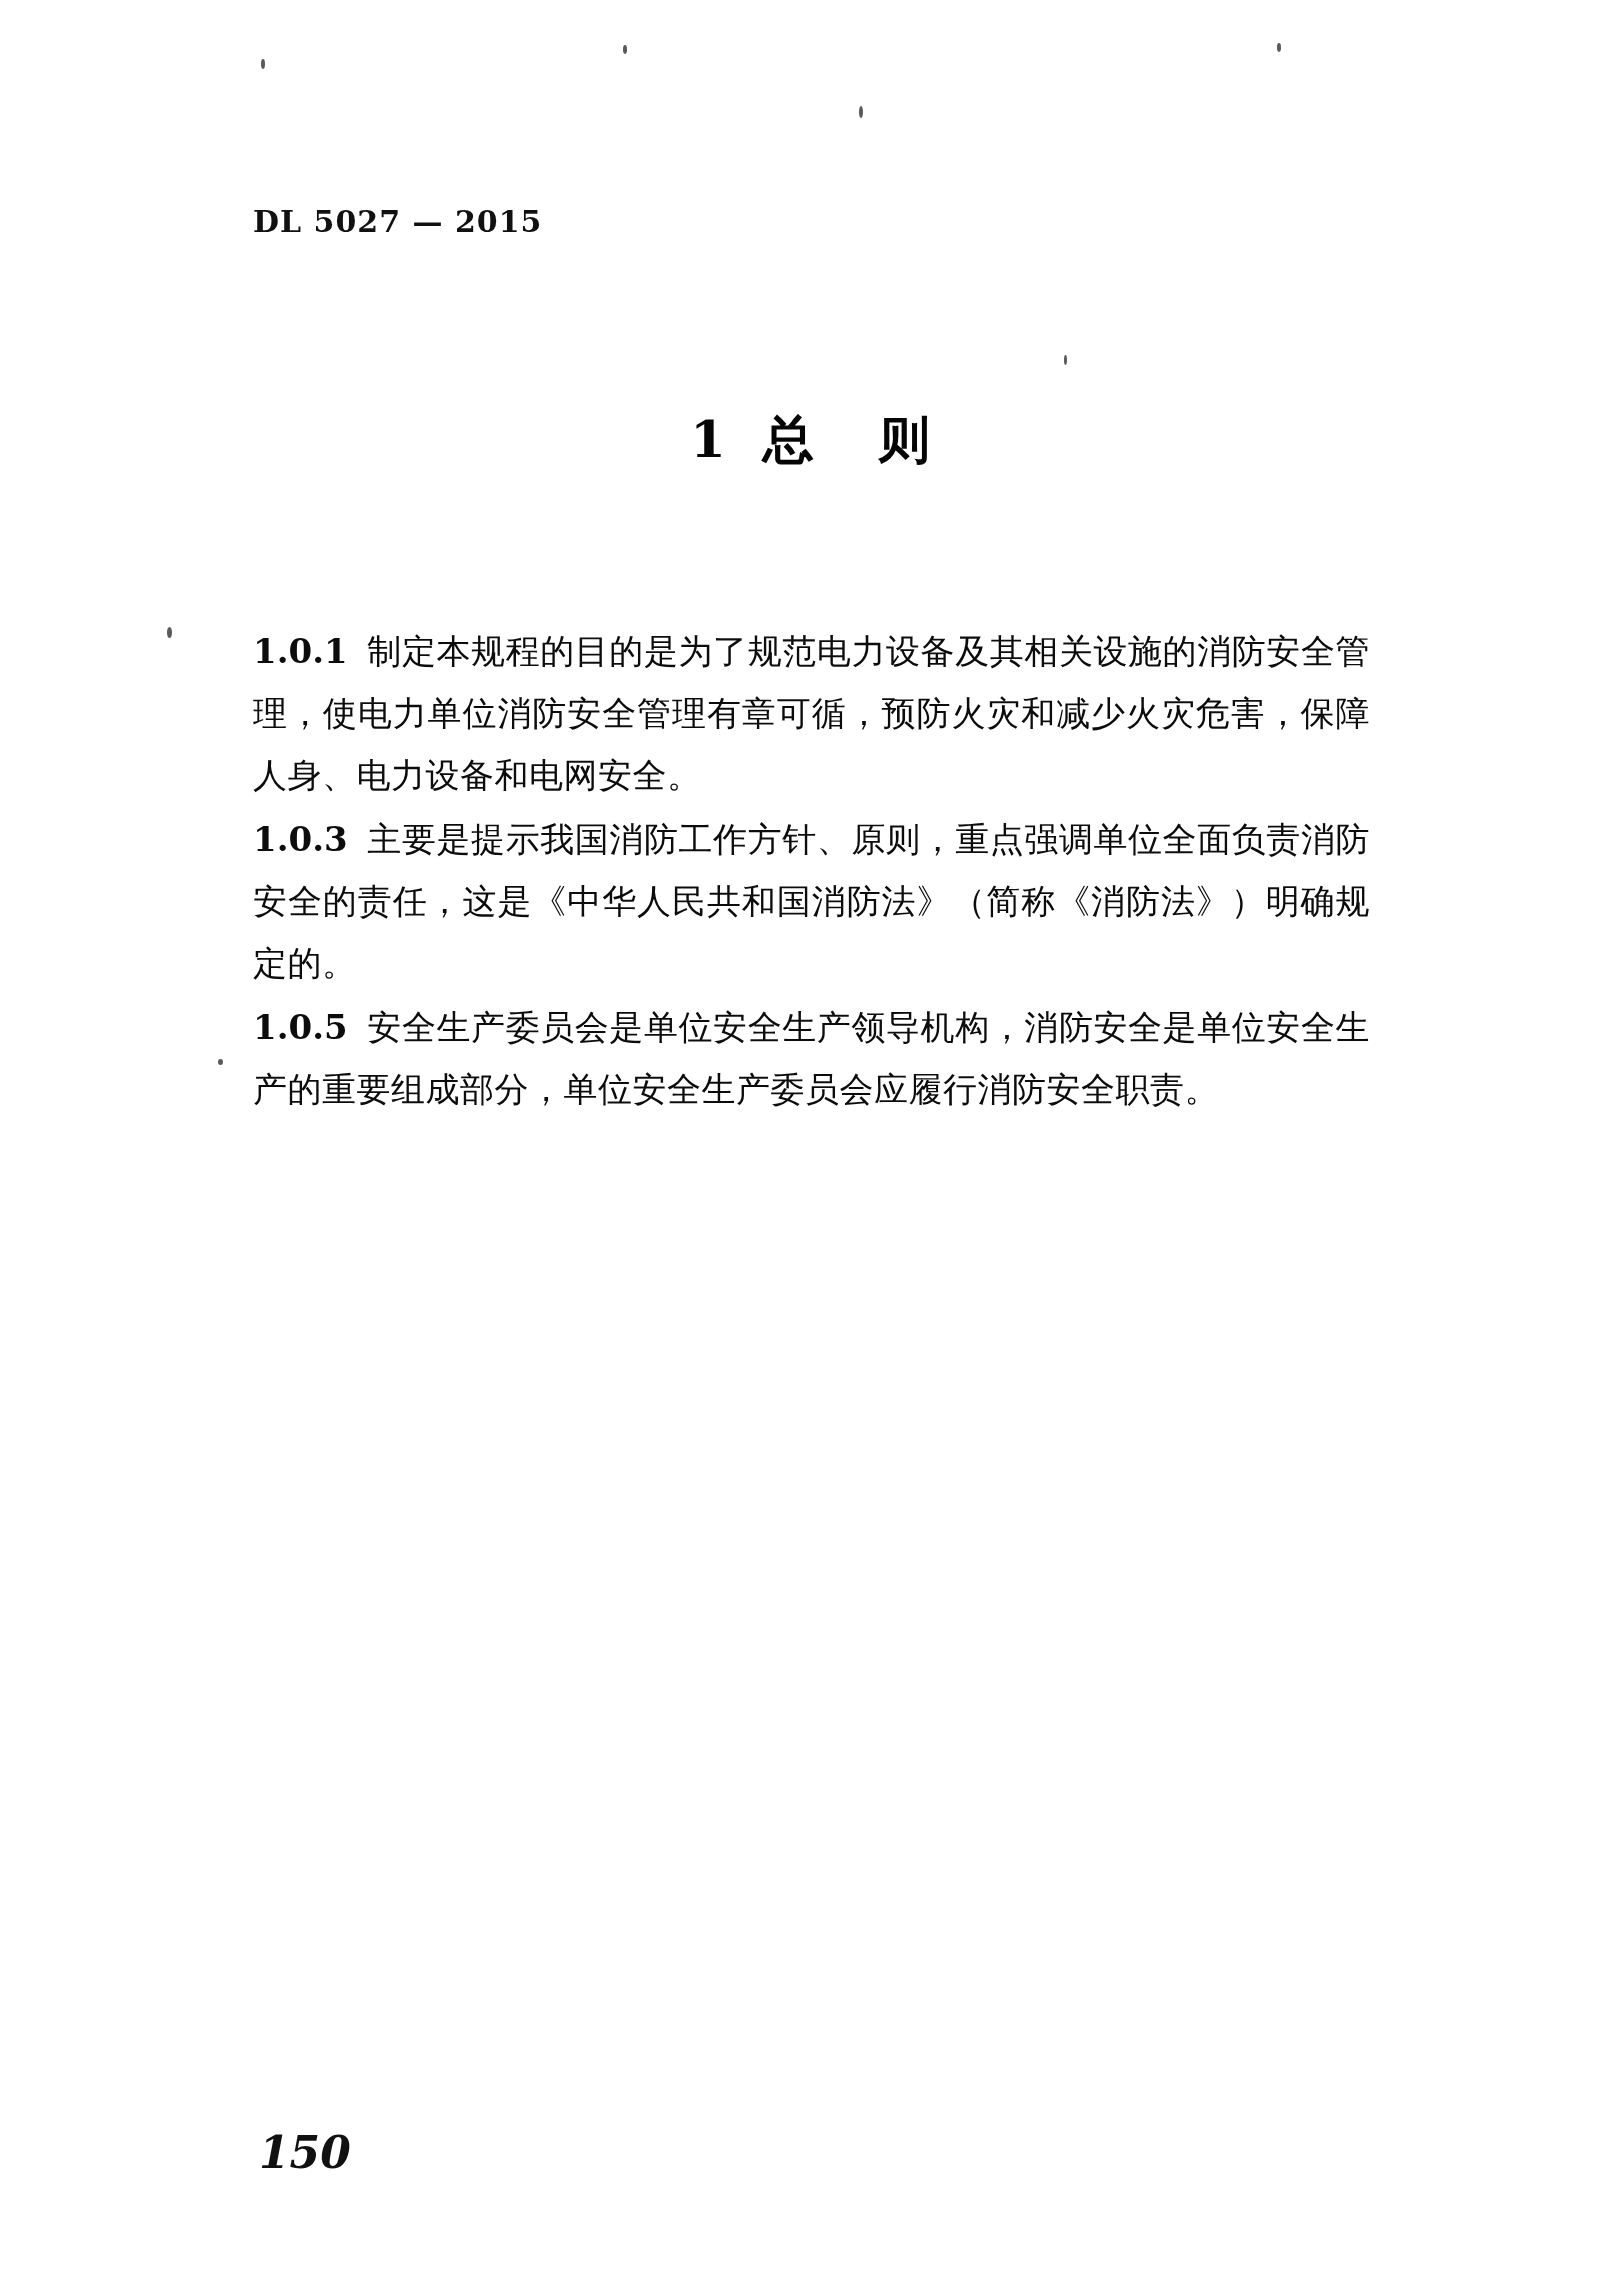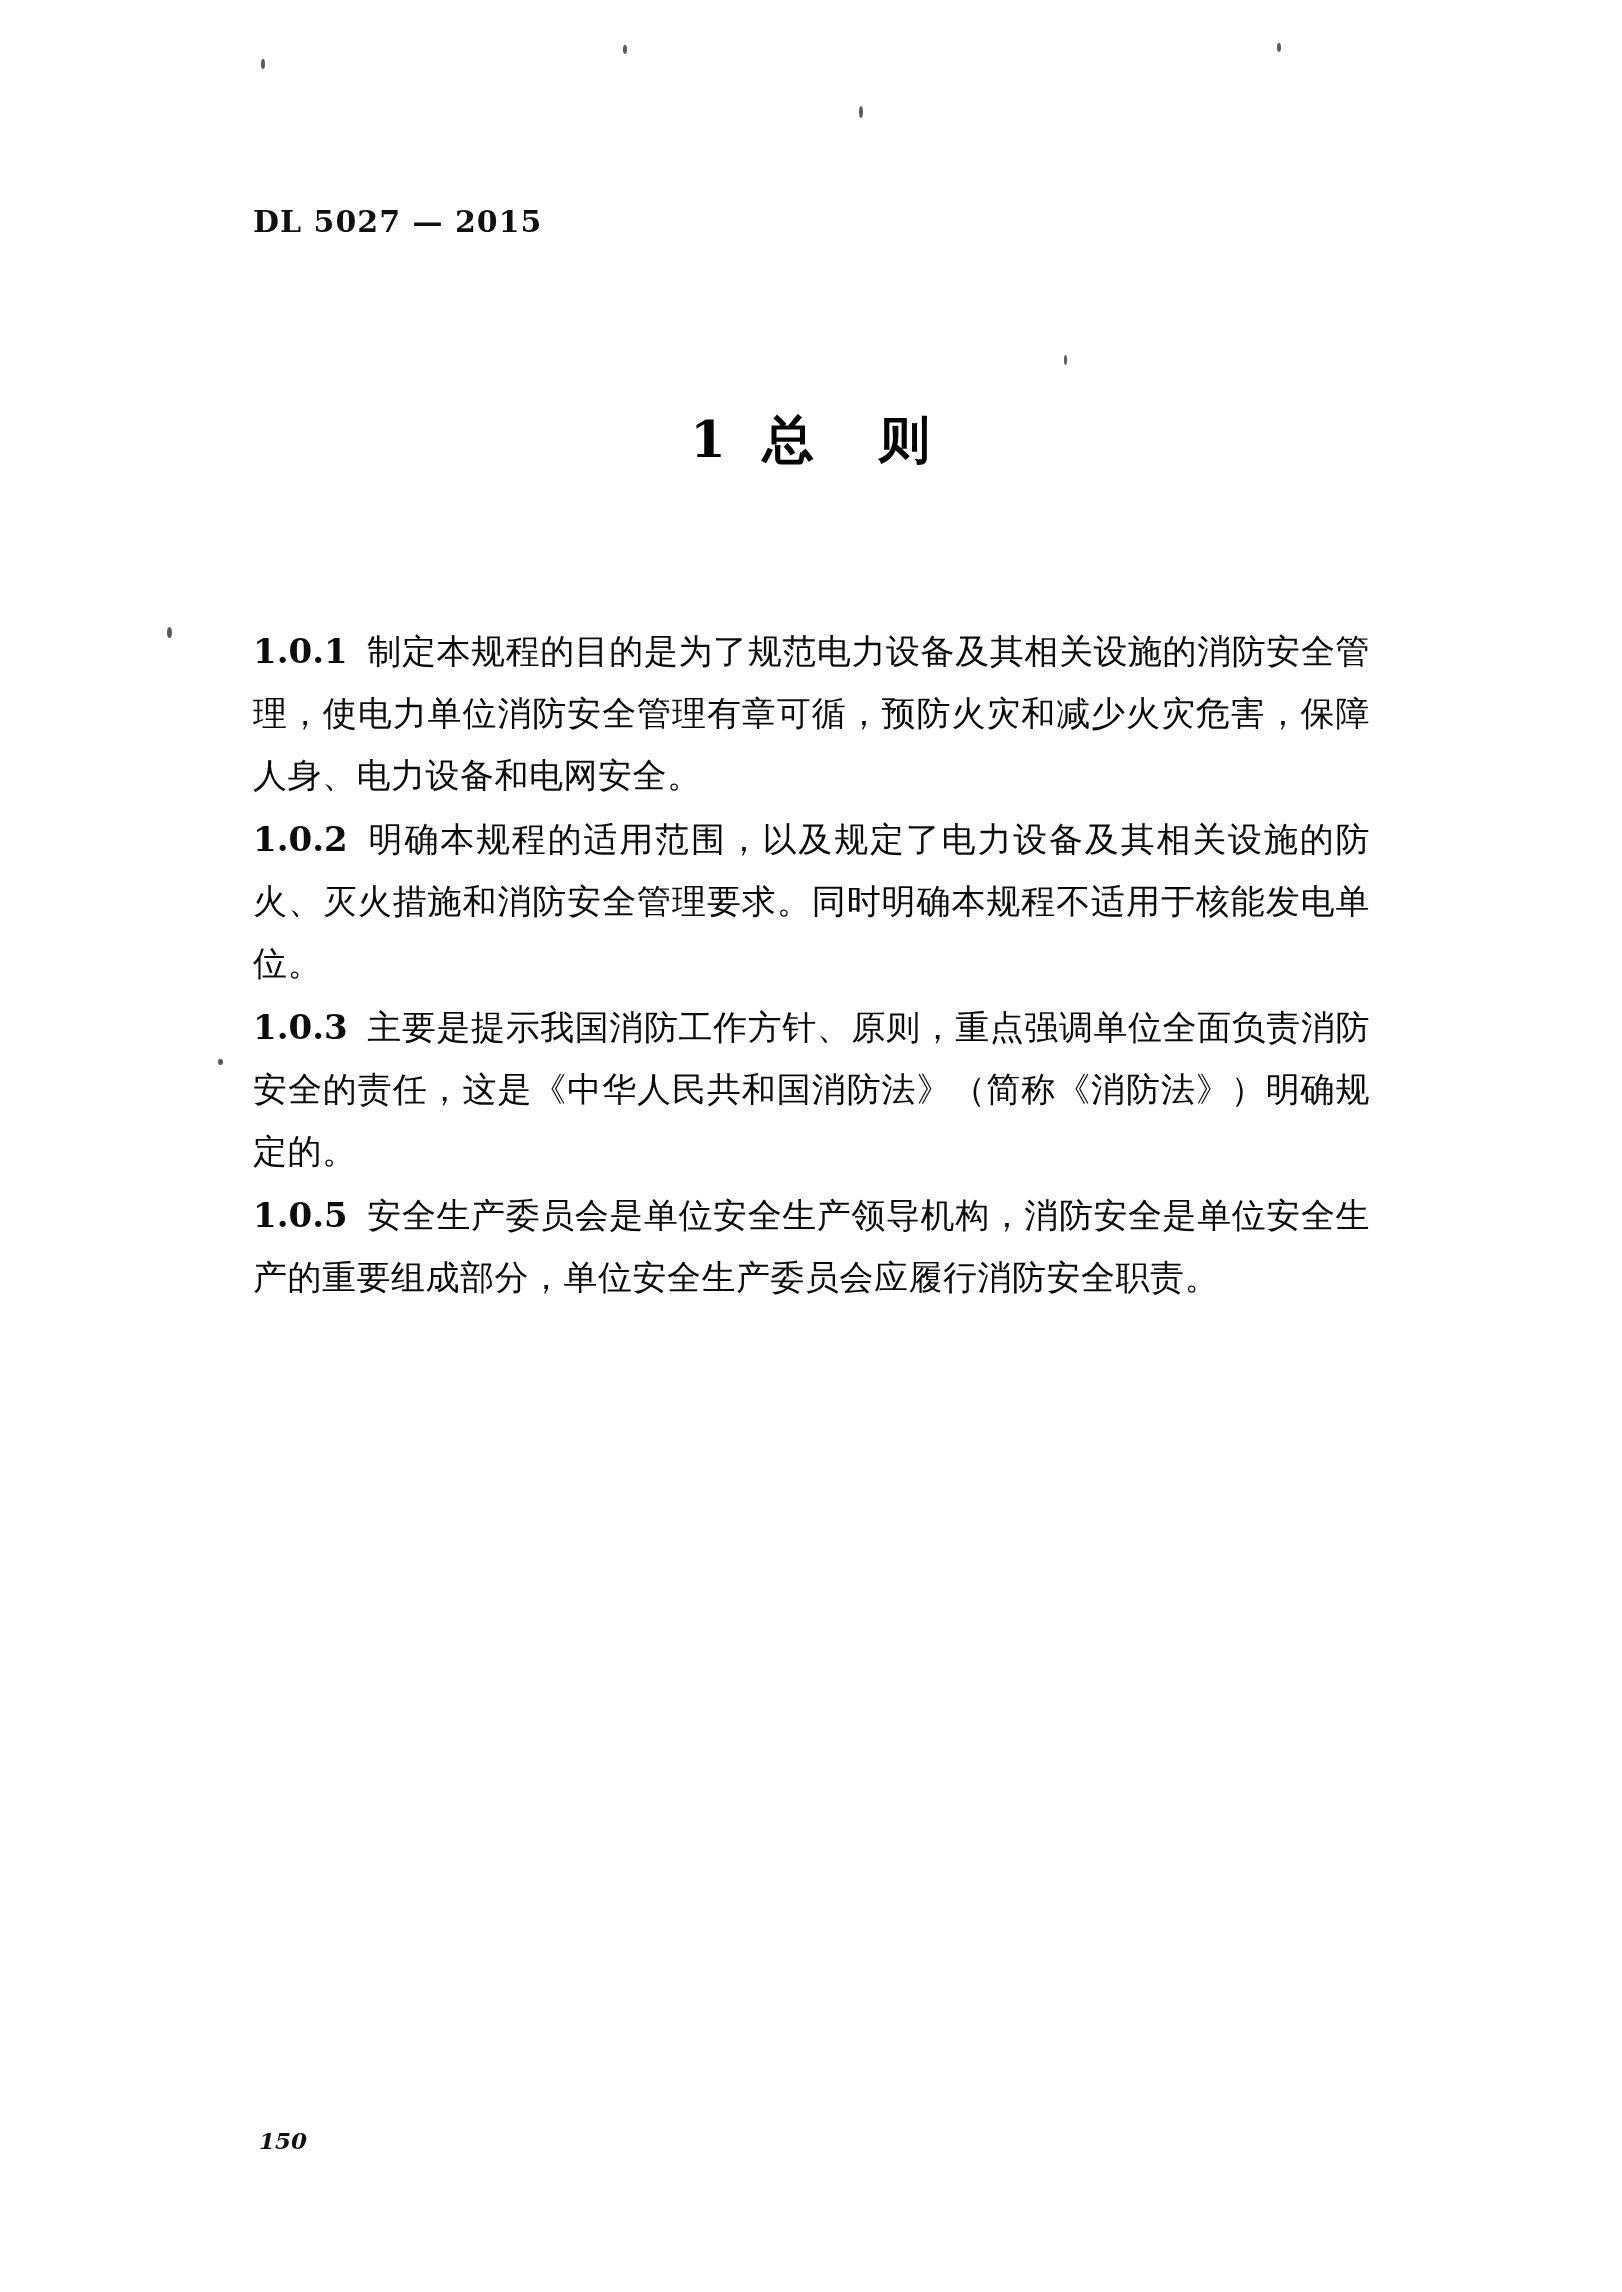--- a/index.html
+++ b/index.html
@@ -66,21 +66,21 @@
     letter-spacing: 0px;
     margin-right: 19.6px;
   }
   .folio {
     position: absolute;
     left: 259px;
     top: 2127px;
     font-family: "DejaVu Serif", serif;
     font-style: italic;
     font-weight: bold;
-    font-size: 23px;
+    font-size: 44px;
     color: #111;
   }
   .speck {
     position: absolute;
     background: #5a5a5a;
     border-radius: 50%;
   }
   .s1 { left: 261px; top: 59px; width: 3.9px; height: 9.8px; }
   .s2 { left: 623px; top: 45px; width: 3.9px; height: 8.8px; }
   .s3 { left: 1277px; top: 43px; width: 3.9px; height: 8.8px; }
@@ -107,23 +107,20 @@
   <div class="title">
     <span class="num">1</span><span class="c1">总</span><span>则</span>
   </div>
 
   <div class="body">
 
     <p class="para">
       <span class="label">1.0.1</span><span>制定本规程的目的是为了规范电力设备及其相关设施的消防安全管理，使电力单位消防安全管理有章可循，预防火灾和减少火灾危害，保障人身、电力设备和电网安全。</span>
     </p>
 
-    <p class="para">
-      <span class="label">1.0.2</span><span>明确本规程的适用范围，以及规定了电力设备及其相关设施的防火、灭火措施和消防安全管理要求。同时明确本规程不适用于核能发电单位。</span>
-    </p>
 
     <p class="para">
       <span class="label">1.0.3</span><span>主要是提示我国消防工作方针、原则，重点强调单位全面负责消防安全的责任，这是《中华人民共和国消防法》（简称《消防法》）明确规定的。</span>
     </p>
 
 
     <p class="para">
       <span class="label">1.0.5</span><span>安全生产委员会是单位安全生产领导机构，消防安全是单位安全生产的重要组成部分，单位安全生产委员会应履行消防安全职责。</span>
     </p>
 

